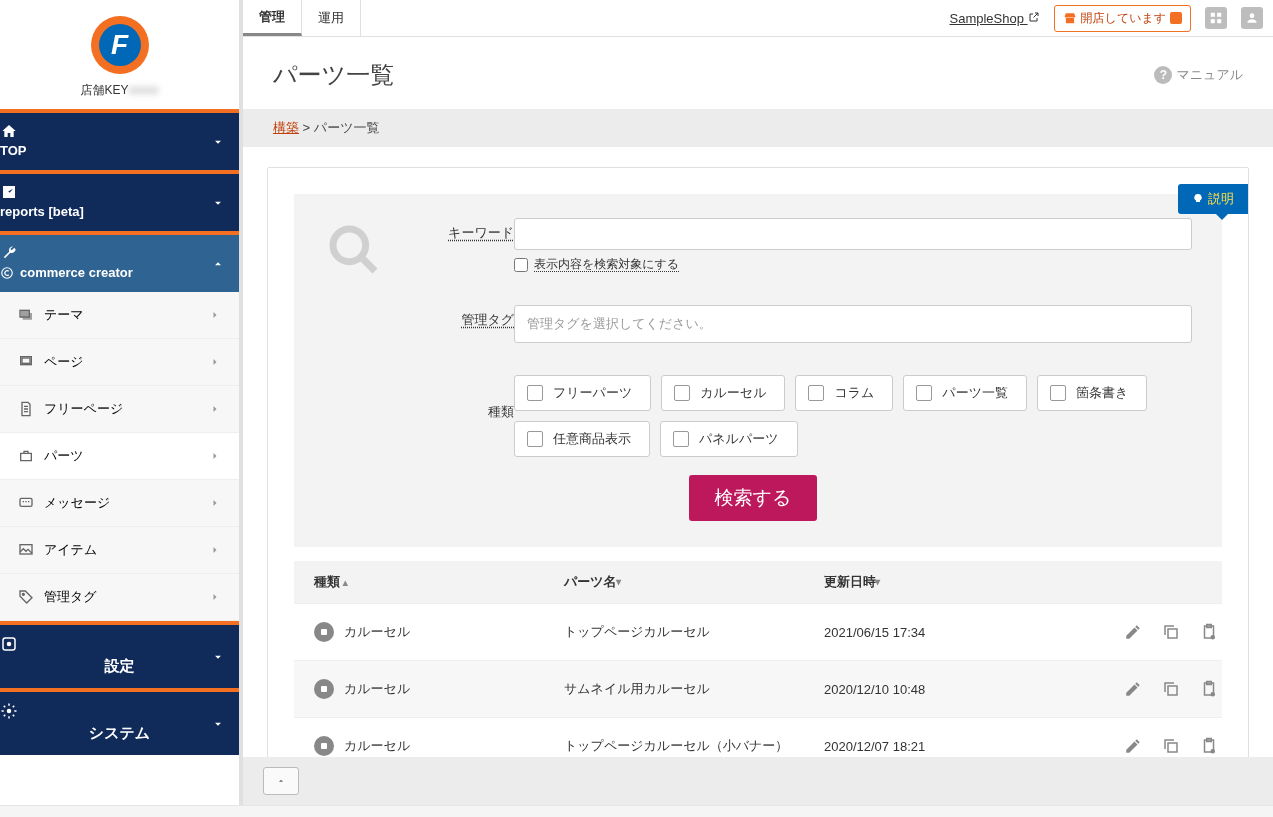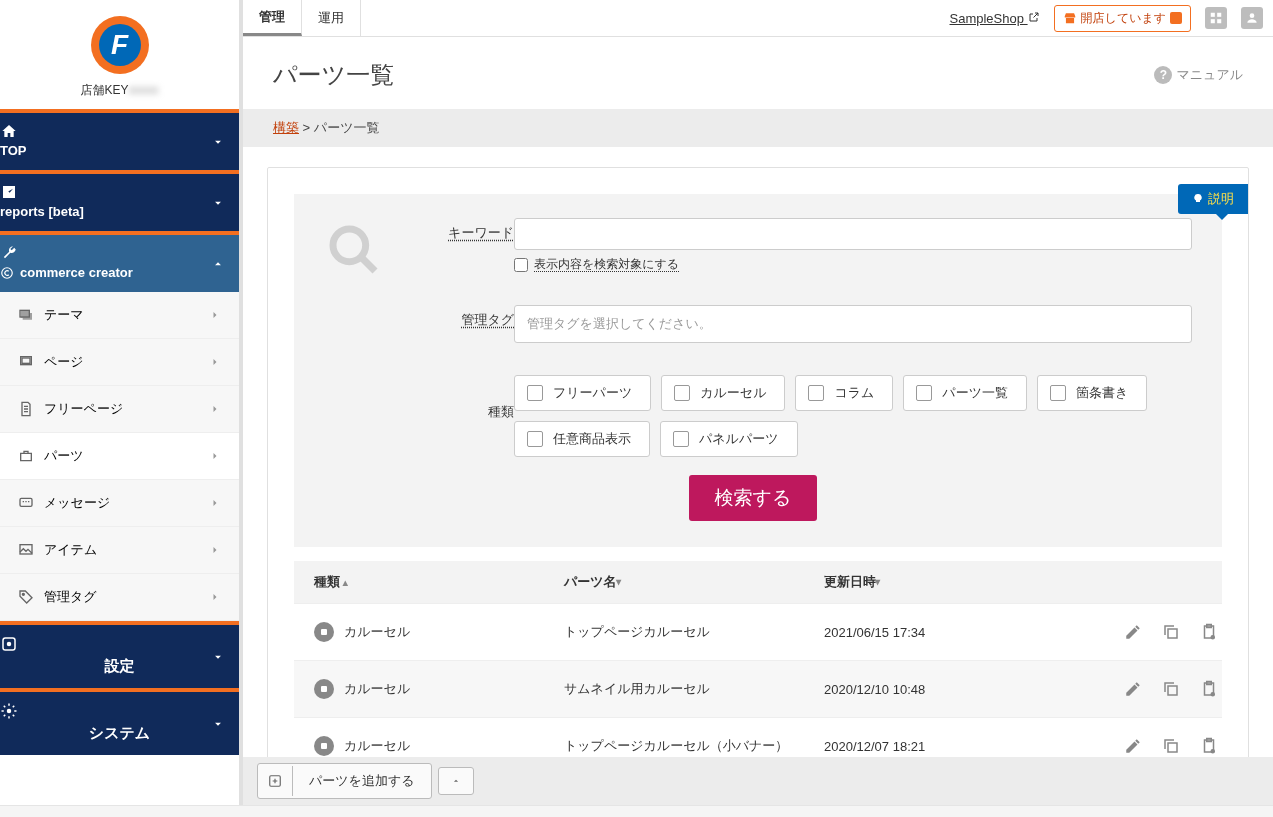--- a/index.html
+++ b/index.html
@@ -539,29 +539,20 @@
                 </svg>
               </span>
           </div>
         </div>
 
       </div>
       <div style="height:70px"></div>
     </div>
 
     <div class="bottom-bar">
-      <div class="add-btn">
-        <span class="plus">
-            <svg width="14" height="14" viewBox="0 0 24 24" fill="none" stroke="#666" stroke-width="2">
-              <rect x="3" y="3" width="18" height="18" rx="2"></rect>
-              <path d="M12 8v8M8 12h8"></path>
-            </svg>
-          </span>
-        <span class="lbl">パーツを追加する</span>
-      </div>
       <div class="add-caret">
           <svg width="10" height="10" viewBox="0 0 24 24" fill="#666">
             <path d="M7 14l5-5 5 5z"></path>
           </svg>
         </div>
     </div>
 
   </div>
 </div>
 <div class="hscroll"></div>

